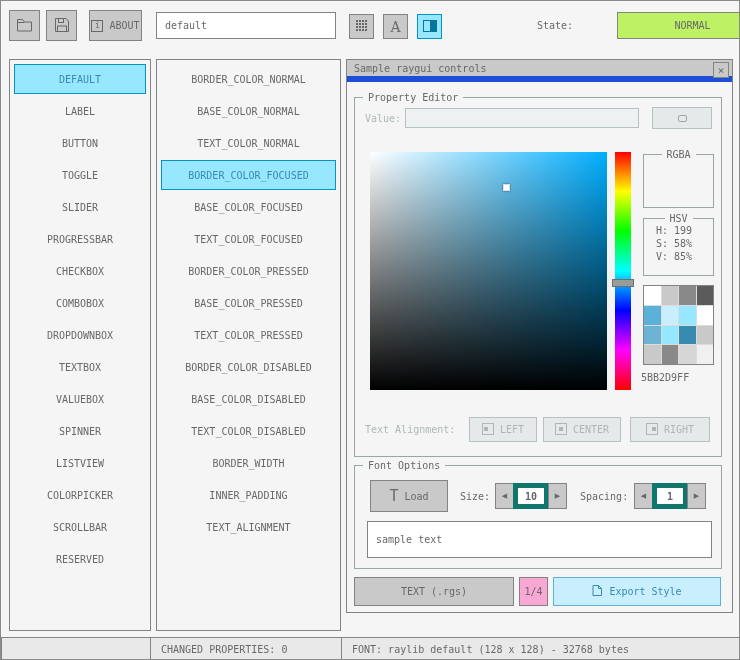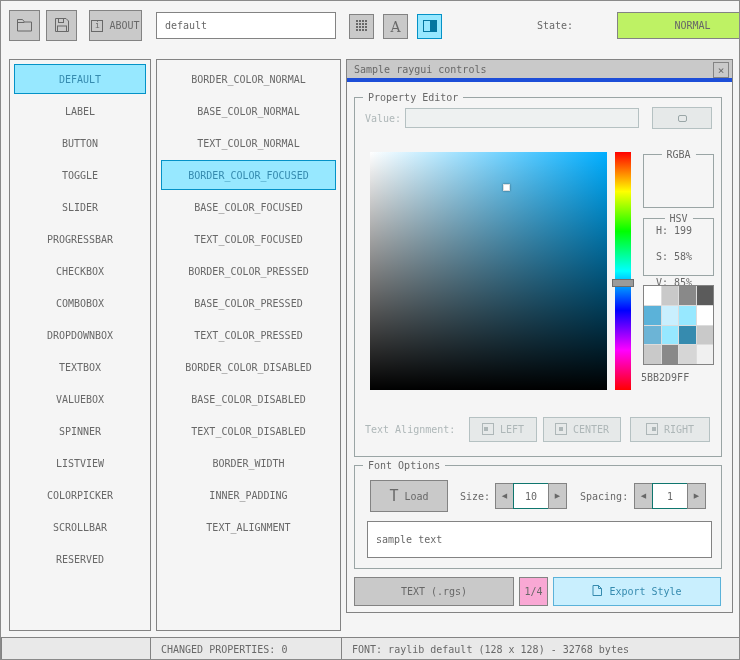--- a/index.html
+++ b/index.html
@@ -29,21 +29,21 @@
   .label.right { justify-content:flex-end; }
   .label.disabledlike { color:#aeb7b8; }
 
   .listbox { position:absolute; border:1px solid #838383; background:#f5f5f5; }
   .litem { position:absolute; left:4px; right:4px; height:30px; border:1px solid transparent;
            display:flex; align-items:center; justify-content:center; color:#686868; }
   .litem.selected { background:#97e8ff; border-color:#0492c7; color:#368baf; }
 
   .window { position:absolute; border:1px solid #838383; background:#f5f5f5; }
   .titlebar { position:absolute; left:0; right:0; top:0; height:22px; background:#c9c9c9;
-              border-bottom:4px solid #1d4ed8; display:flex; align-items:center; padding:0 7px; color:#686868; }
+              border-bottom:6px solid #1d4ed8; display:flex; align-items:center; padding:0 7px; color:#686868; }
   .closebtn { position:absolute; right:3px; top:2px; width:16px; height:16px; border:1px solid #838383;
               background:#c9c9c9; color:#686868; display:flex; align-items:center; justify-content:center;
               font-size:11px; line-height:1; padding:0; }
 
   .groupbox { position:absolute; border:1px solid #9aa5a5; }
   .groupbox .gtitle { position:absolute; top:-6px; left:8px; background:#f5f5f5; padding:0 5px; color:#686868; line-height:11px; }
   .groupbox .gtitle.center { left:50%; transform:translateX(-50%); white-space:nowrap; }
 
   .cpicker { position:absolute;
              background: linear-gradient(to bottom, rgba(0,0,0,0) 0%, #000 100%),
@@ -60,22 +60,22 @@
              gap:1px; border:1px solid #838383; background:#dcdcdc; }
   .pcell {}
 
   .glines { position:absolute; display:flex; flex-direction:column; color:#686868; }
   .glines div { padding-left:13px; }
 
   .spinner { position:absolute; display:flex; }
   .spbtn { width:19px; height:26px; border:1px solid #838383; background:#c9c9c9; color:#686868;
            font-size:7px; display:flex; align-items:center; justify-content:center; padding:0;
            font-family:"DejaVu Sans", sans-serif; }
-  .spval { width:36px; height:26px; border:1px solid #0f766e; background:#ffffff; color:#686868;
-           display:flex; align-items:center; justify-content:center; margin:0 -1px; }
+  .spval { width:36px; height:26px; border:5px solid #0f766e; background:#ffffff; color:#686868;
+           display:flex; align-items:center; justify-content:center; margin:0 -1px;font-weight:bold; }
 
   .statuscell { position:absolute; height:24px; border:1px solid #838383; background:#e9e9e9;
                 color:#686868; display:flex; align-items:center; padding:0 10px; }
 
   .iconbox { width:12px; height:12px; border:1px solid #686868; display:flex; align-items:center;
              justify-content:center; font-size:8px; line-height:1; }
   .tglyph { font-size:15px; line-height:1; }
   .valglyph { width:9px; height:7px; border:1px solid #9aa6a7; border-radius:2px; display:inline-block; }
   .hexlabel { position:absolute; color:#686868; }
 </style>
@@ -217,21 +217,21 @@
       <div class="hueslider"></div>
     </div>
 
     <div class="groupbox" style="left:296px;top:94px;width:71px;height:54px">
       <span class="gtitle center">RGBA</span>
     </div>
 
     <div class="groupbox" style="left:296px;top:158px;width:71px;height:58px">
       <span class="gtitle center">HSV</span>
     </div>
-    <div class="glines" style="left:296px;top:165px;width:71px;gap:15px">
+    <div class="glines" style="left:296px;top:165px;width:71px;gap:2px">
       <div>H: 199</div>
       <div>S: 58%</div>
       <div>V: 85%</div>
     </div>
 
     <div class="palette" id="palette" style="left:296px;top:225px;width:71px;height:80px">
         <div class="pcell" style="background: rgb(255, 255, 255);"></div>
         <div class="pcell" style="background: rgb(201, 201, 201);"></div>
         <div class="pcell" style="background: rgb(137, 137, 137);"></div>
         <div class="pcell" style="background: rgb(91, 91, 91);"></div>

